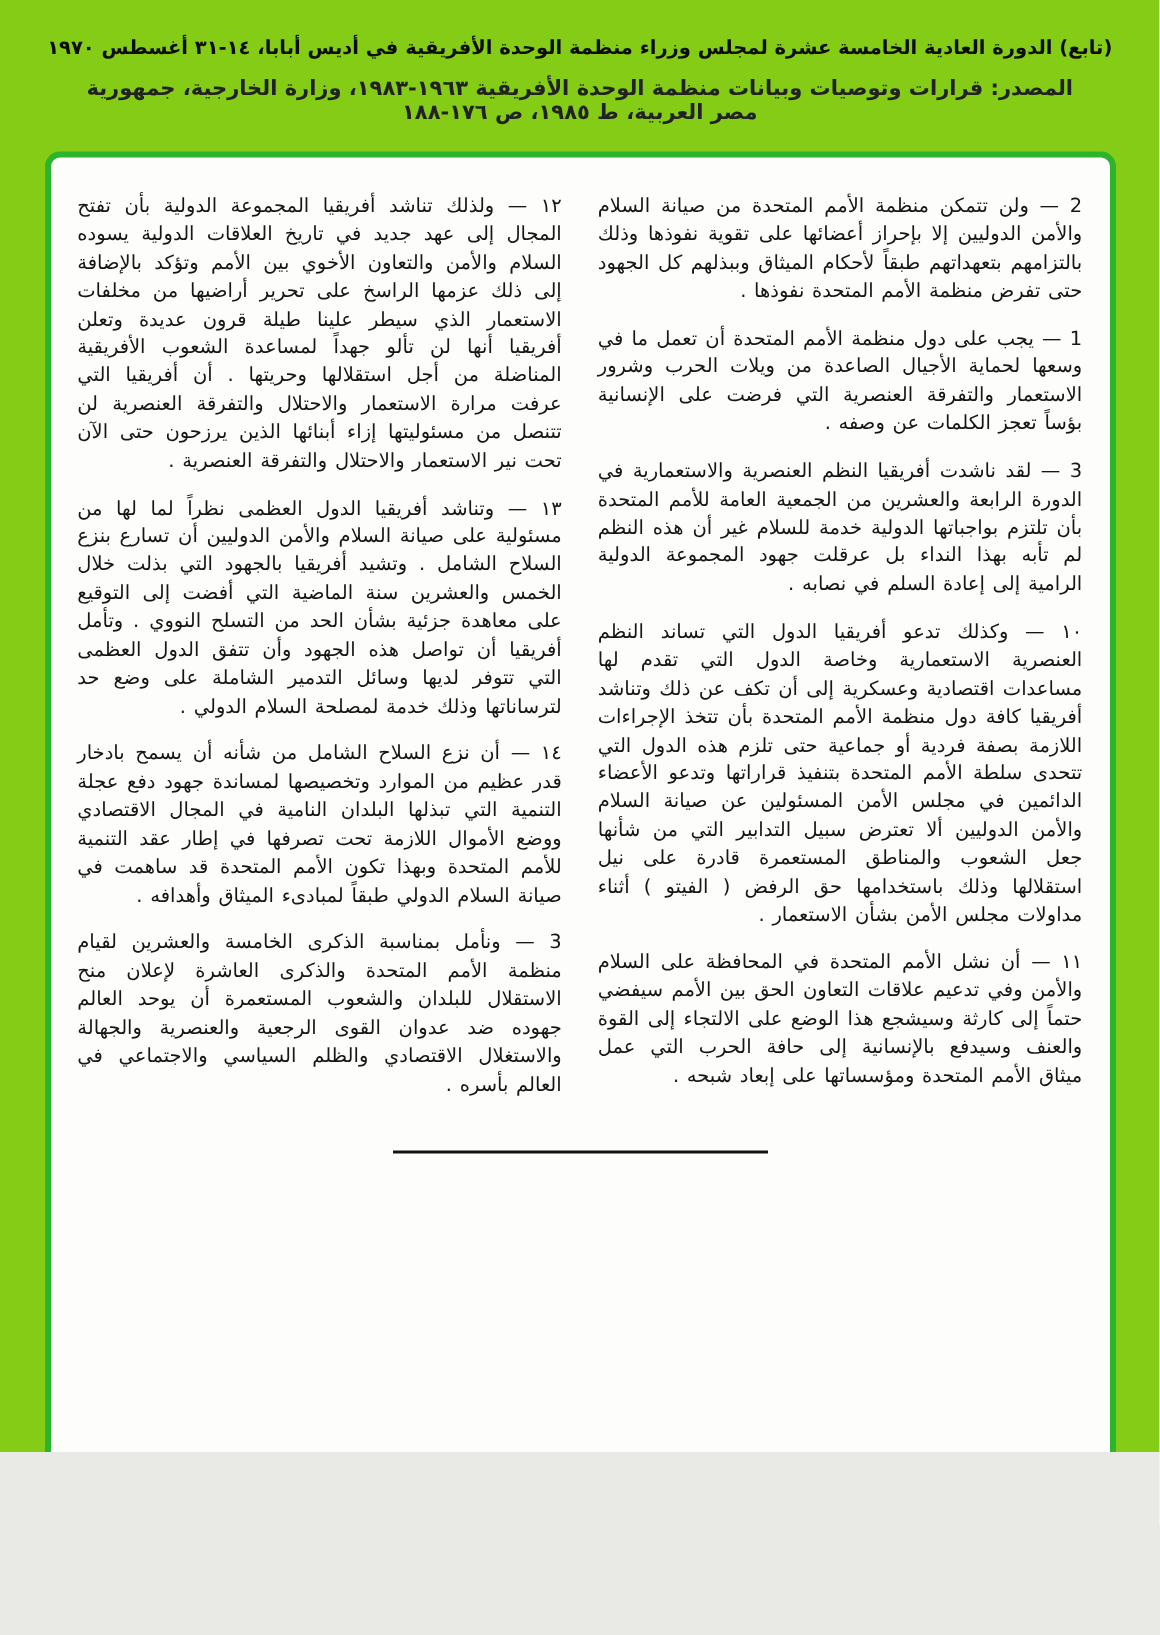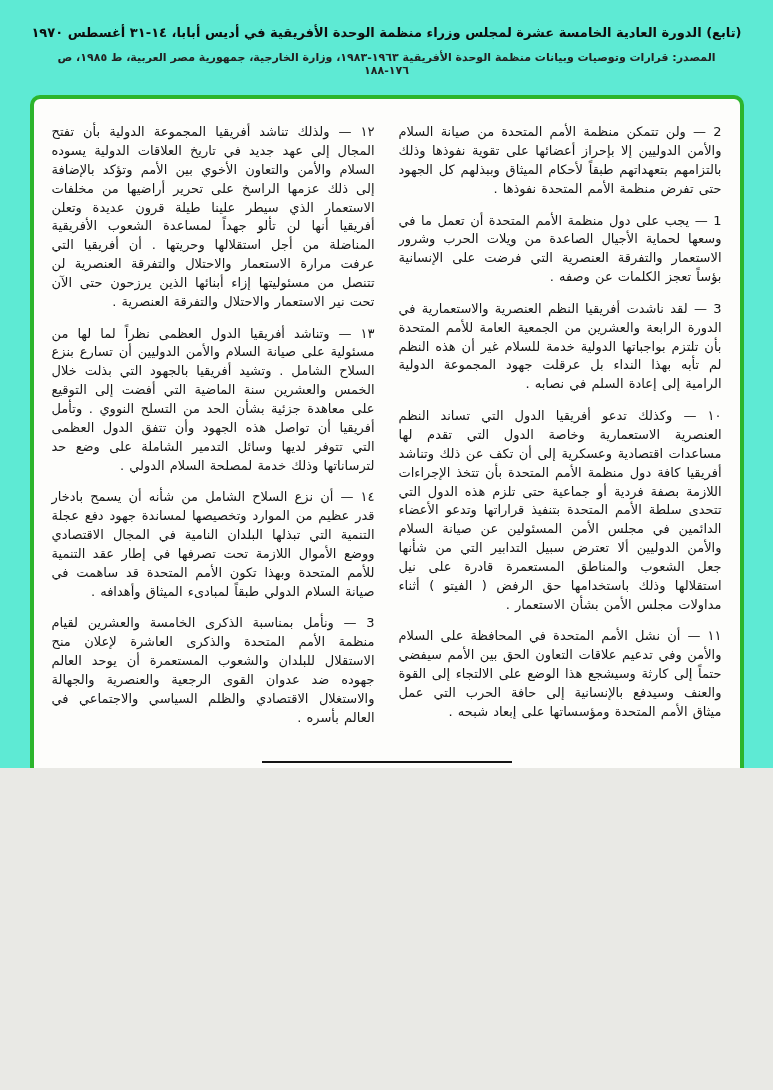--- a/index.html
+++ b/index.html
@@ -3,42 +3,42 @@
 <meta charset="utf-8">
 <style>
   html, body {
     margin: 0;
     padding: 0;
     background: #e9e9e5;
   }
   .page {
     position: relative;
     width: 773px;
-    height: 768px;
+    height: 968px;
     margin: 0 auto;
-    background: #5eead4;
+    background: #84cc16;
     direction: rtl;
     font-family: "DejaVu Sans", sans-serif;
     color: #141414;
     overflow: hidden;
     box-sizing: border-box;
   }
   .header {
     padding-top: 24px;
     text-align: center;
   }
   .title {
     font-size: 13px;
     font-weight: bold;
     line-height: 1.4;
     padding: 0 30px;
     color: #0d0d0d;
   }
   .source {
-    font-size: 11px;
+    font-size: 14px;
     font-weight: bold;
     margin-top: 9px;
     padding: 0 40px;
     color: #222;
   }
   .frame {
     width: 714px;
     min-height: 935px;
     margin: 18px auto 0;
     border: 4px solid #2cb52c;

